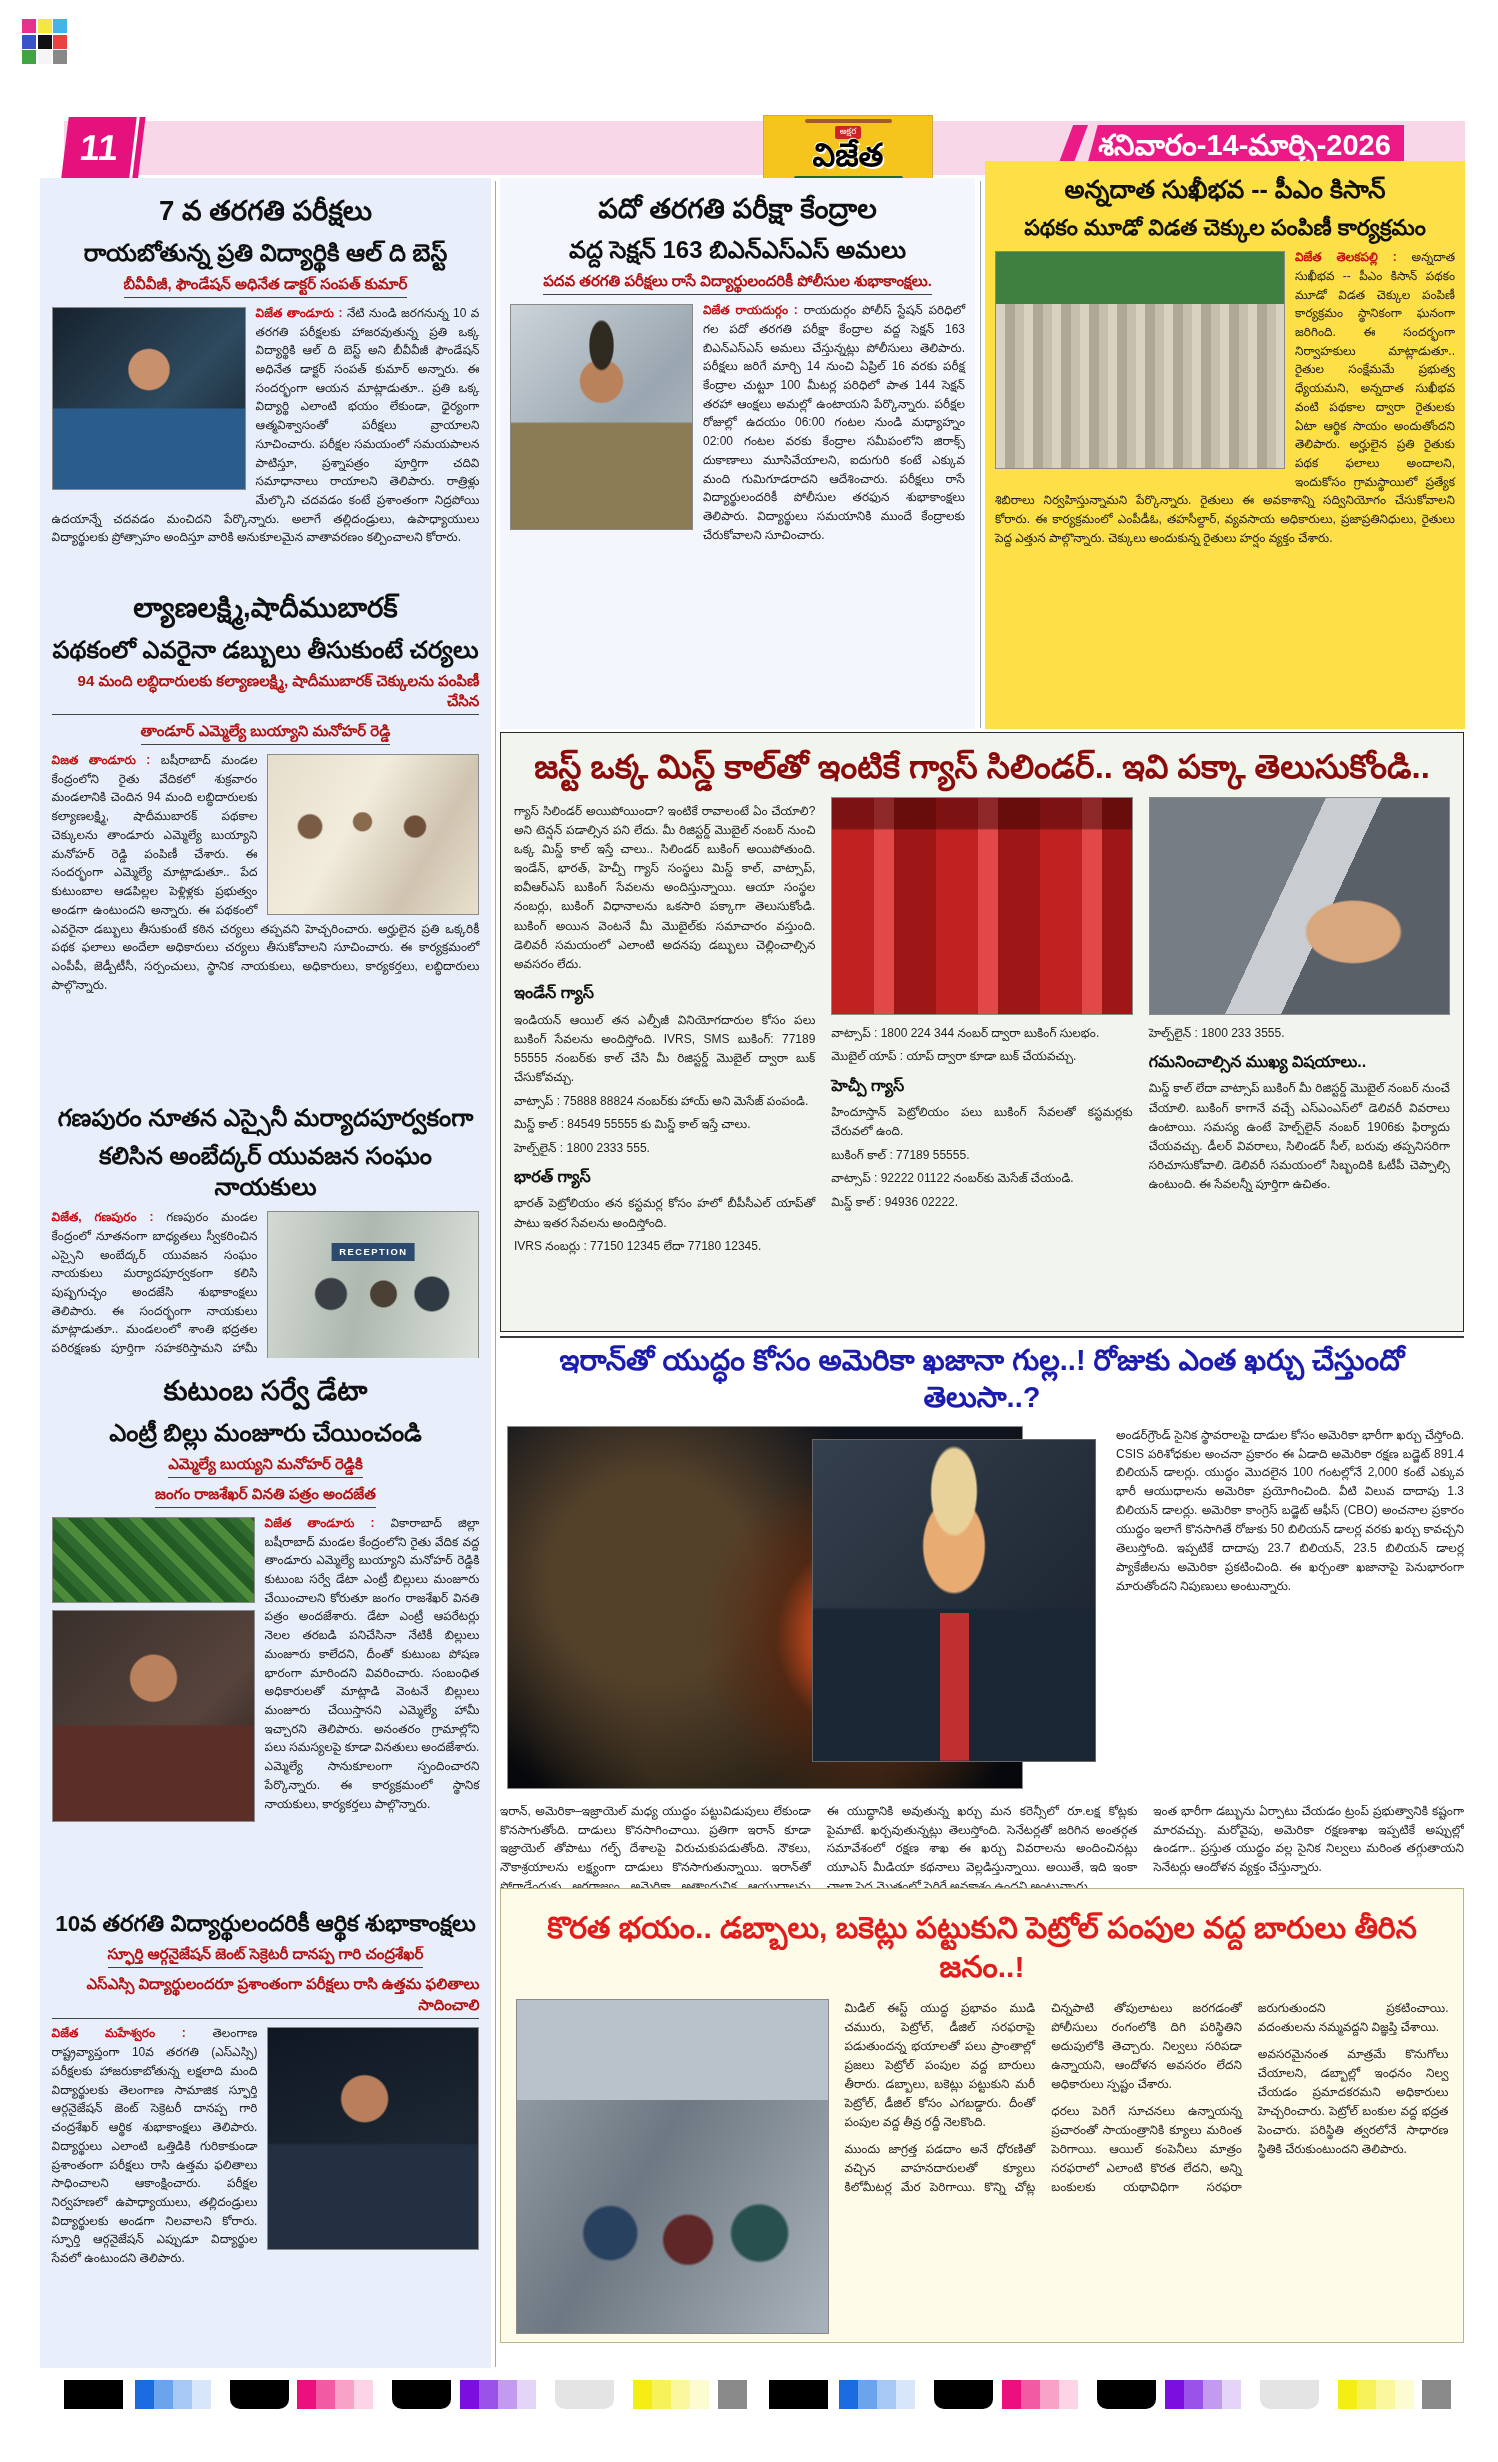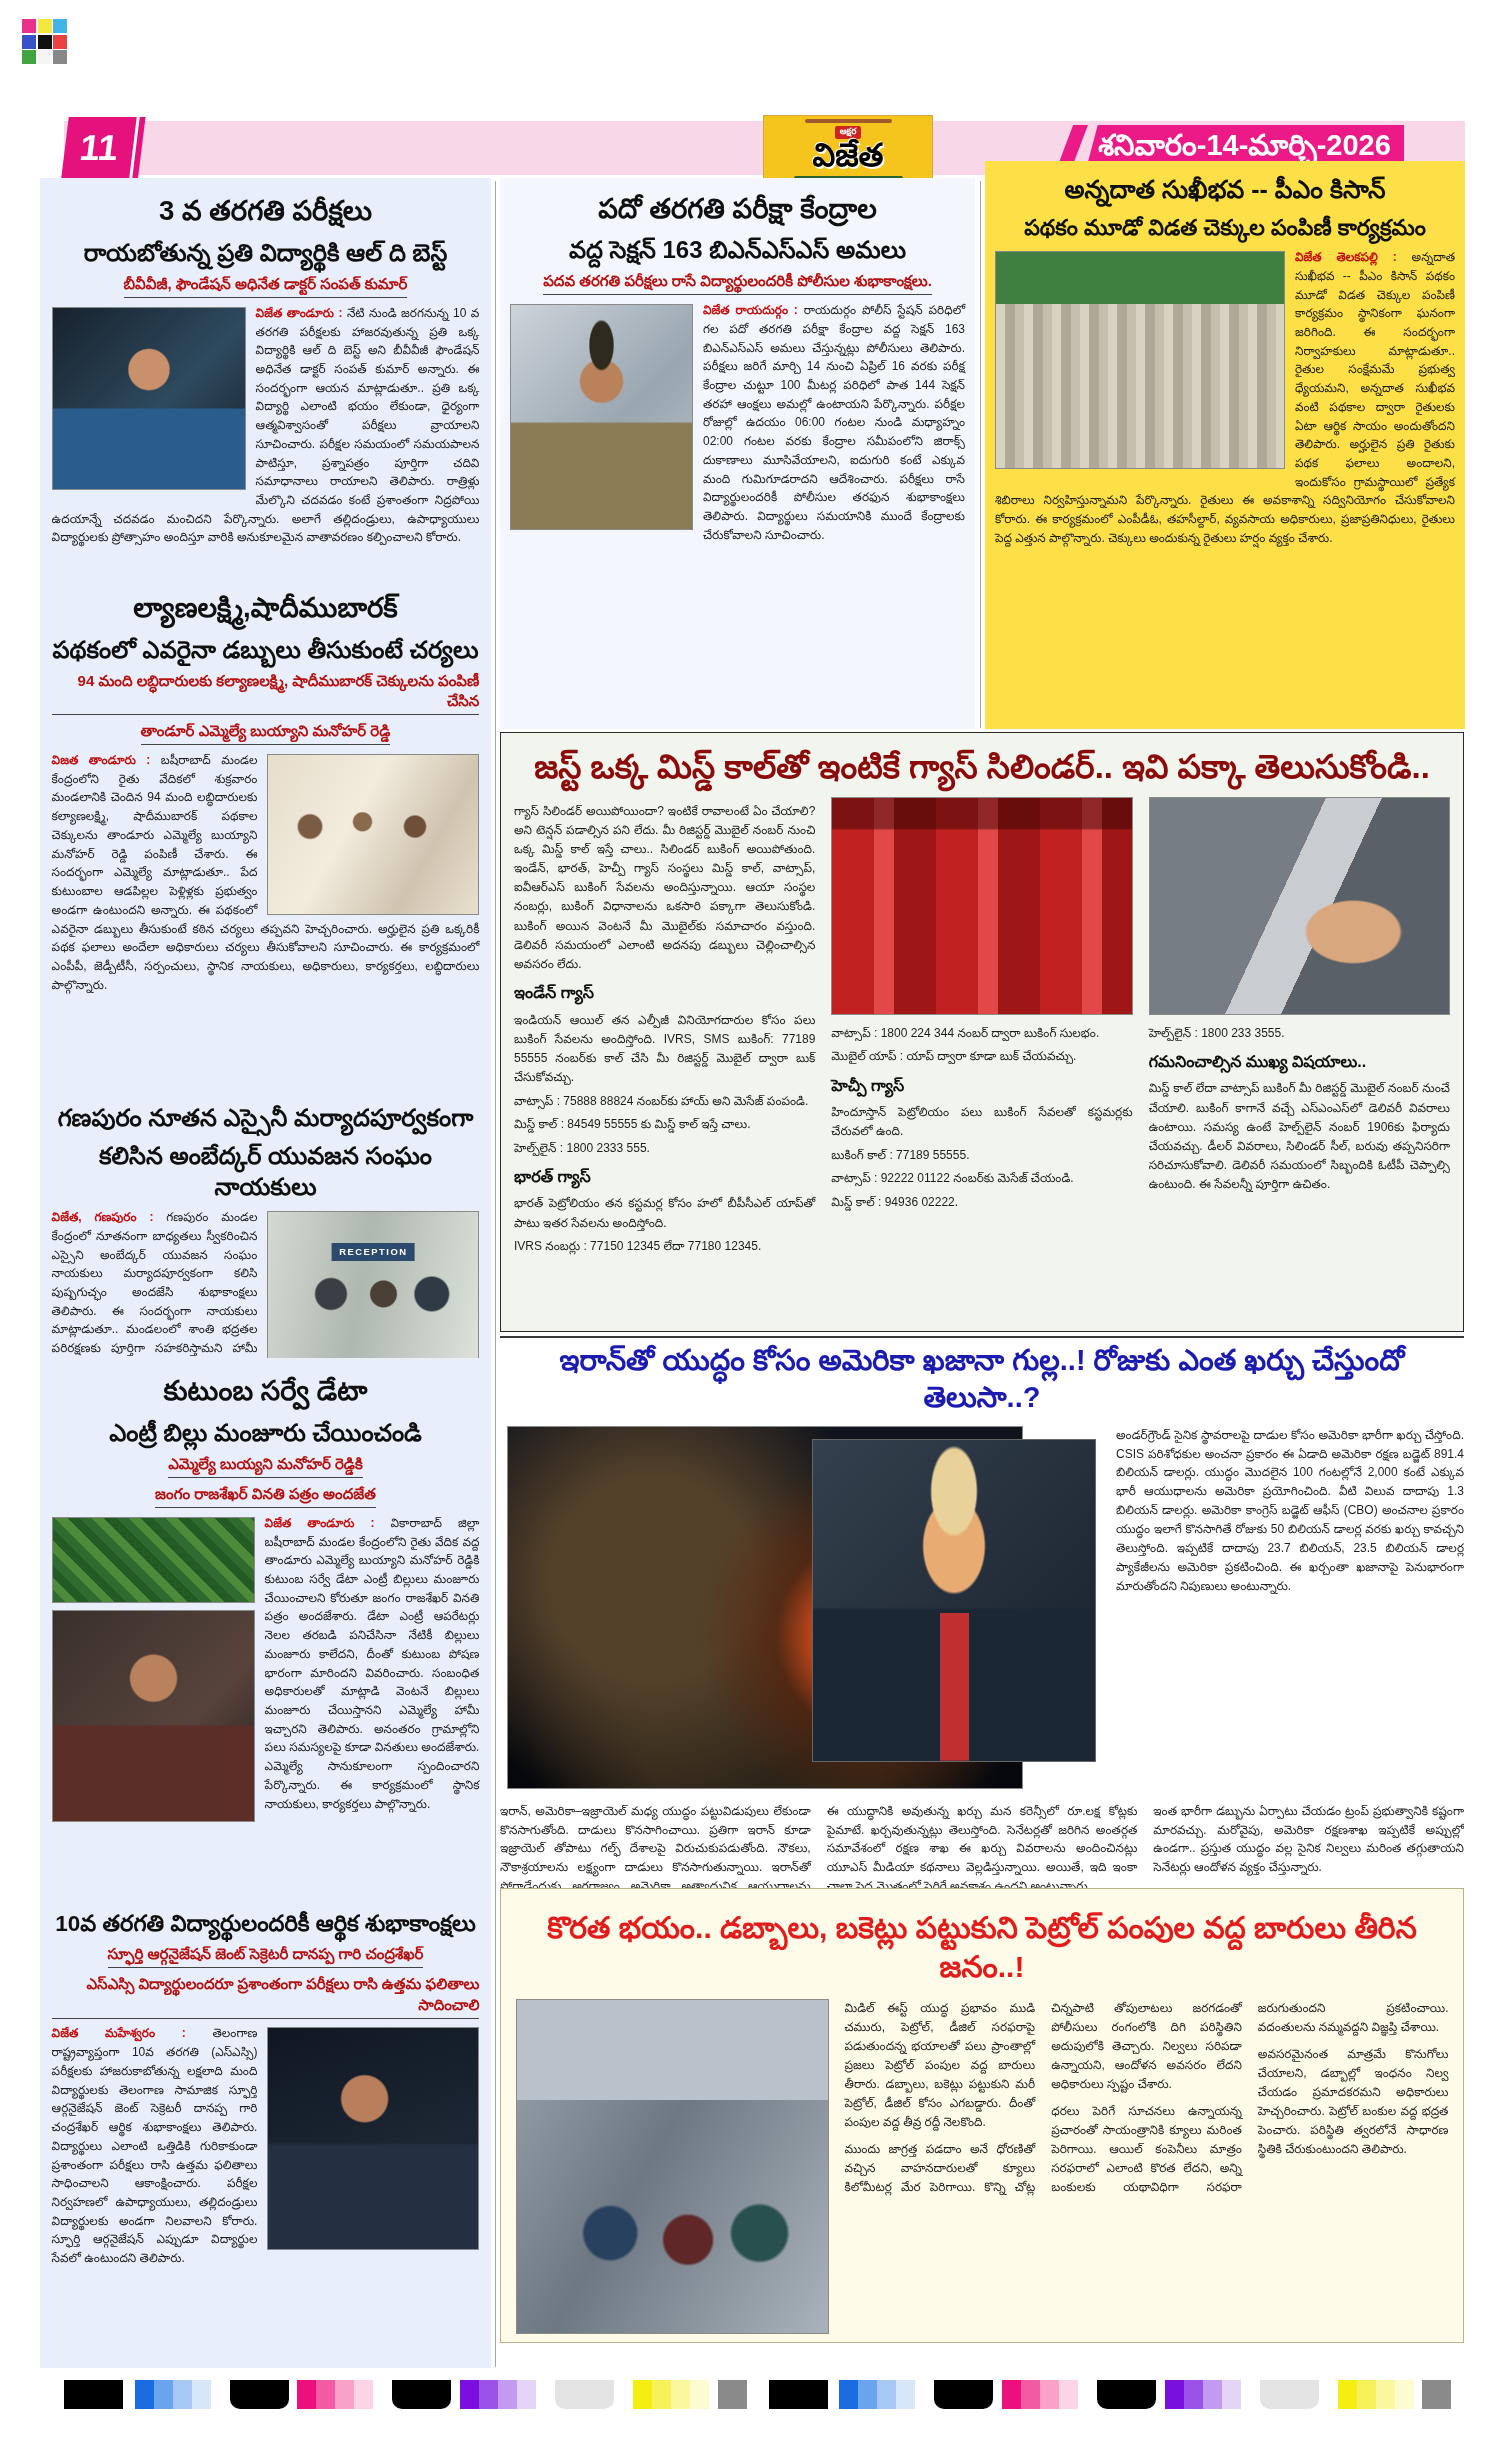--- a/index.html
+++ b/index.html
@@ -12,21 +12,21 @@
   .regpatch div{width:100%;height:100%;}
 
   
   .band{position:absolute;left:64px;top:121px;width:1401px;height:54px;background:#f8d7e8;}
   .pageno{position:absolute;left:65px;top:117px;width:68px;height:61px;background:#e5127d;
           transform:skewX(-7deg);display:flex;align-items:center;justify-content:center;
           color:#fff;font-size:36px;font-weight:bold;border-right:3.6px solid #fff;box-shadow:5.8px 0 0 #e5127d;}
   .logo{position:absolute;left:763px;top:115px;width:168px;height:67px;background:#f5c51d;
         border:0.7px solid #d8a93c;display:flex;flex-direction:column;align-items:center;justify-content:center;}
   .logo .tg1{width:87px;height:4.4px;background:#a05a2c;border-radius:2.2px;margin-bottom:2.2px;}
-  .logo .badge{background:#cf2222;color:#fff;font-size:8.7px;font-weight:bold;padding:0.7px 4.4px;border-radius:2.2px;}
+  .logo .badge{background:#cf2222;color:#fff;font-size:8.7px;font-weight:normal;padding:0.7px 4.4px;border-radius:2.2px;}
   .logo .main{color:#000000;font-size:32px;font-weight:bold;line-height:1.05;
               text-shadow:1.5px 1.5px 0 #fff, -0.7px -0.7px 0 #fff;}
   .logo .tg2{width:109px;height:4.4px;background:#27652c;border-radius:2.2px;margin-top:2.9px;}
   .datewrap{position:absolute;left:1055px;top:125px;width:349px;height:48px;}
   .dateslash{position:absolute;left:0;top:0;width:33px;height:48px;background:#ec1a86;
              clip-path:polygon(55% 0,100% 0,45% 100%,0 100%);}
   .datebar{position:absolute;left:30px;top:0;width:319px;height:48px;background:#ec1a86;
            color:#fff;font-size:29px;font-weight:bold;display:flex;align-items:center;justify-content:center;
            clip-path:polygon(4% 0,100% 0,100% 100%,0 100%);}
 
@@ -184,21 +184,21 @@
   </div>
 
   <div class="vrule" style="left:495px;top:181px;height:2186px;"></div>
   <div class="vrule" style="left:980px;top:181px;height:547px;"></div>
   <div class="hrule" style="left:500px;top:1336px;width:964px;"></div>
   <div class="hrule" style="left:613px;top:1911px;width:740px;"></div>
 
   <div class="leftcol">
 
     <div class="art artA">
-      <div class="h1">3 వ తరగతి పరీక్షలు</div>
+      <div class="h1">7 వ తరగతి పరీక్షలు</div>
       <div class="h2">రాయబోతున్న ప్రతి విద్యార్థికి  ఆల్ ది బెస్ట్</div>
       <div class="sub">బీవీవీజీ, ఫౌండేషన్ అధినేత డాక్టర్ సంపత్ కుమార్</div>
       <div class="body">
         <span class="ph fl ph-man-blue"></span>
         <span class="dl">విజేత తాండూరు :</span>
         <span>నేటి నుండి జరగనున్న 10 వ తరగతి పరీక్షలకు హాజరవుతున్న ప్రతి ఒక్క విద్యార్థికి ఆల్ ది బెస్ట్ అని బీవీవీజీ ఫౌండేషన్ అధినేత డాక్టర్ సంపత్ కుమార్ అన్నారు. ఈ సందర్భంగా ఆయన మాట్లాడుతూ.. ప్రతి ఒక్క విద్యార్థి ఎలాంటి భయం లేకుండా, ధైర్యంగా ఆత్మవిశ్వాసంతో పరీక్షలు వ్రాయాలని సూచించారు. పరీక్షల సమయంలో సమయపాలన పాటిస్తూ, ప్రశ్నాపత్రం పూర్తిగా చదివి సమాధానాలు రాయాలని తెలిపారు. రాత్రిళ్లు మేల్కొని చదవడం కంటే ప్రశాంతంగా నిద్రపోయి ఉదయాన్నే చదవడం మంచిదని పేర్కొన్నారు. అలాగే తల్లిదండ్రులు, ఉపాధ్యాయులు విద్యార్థులకు ప్రోత్సాహం అందిస్తూ వారికి అనుకూలమైన వాతావరణం కల్పించాలని కోరారు.</span>
       </div>
     </div>
 
     <div class="art artB">

